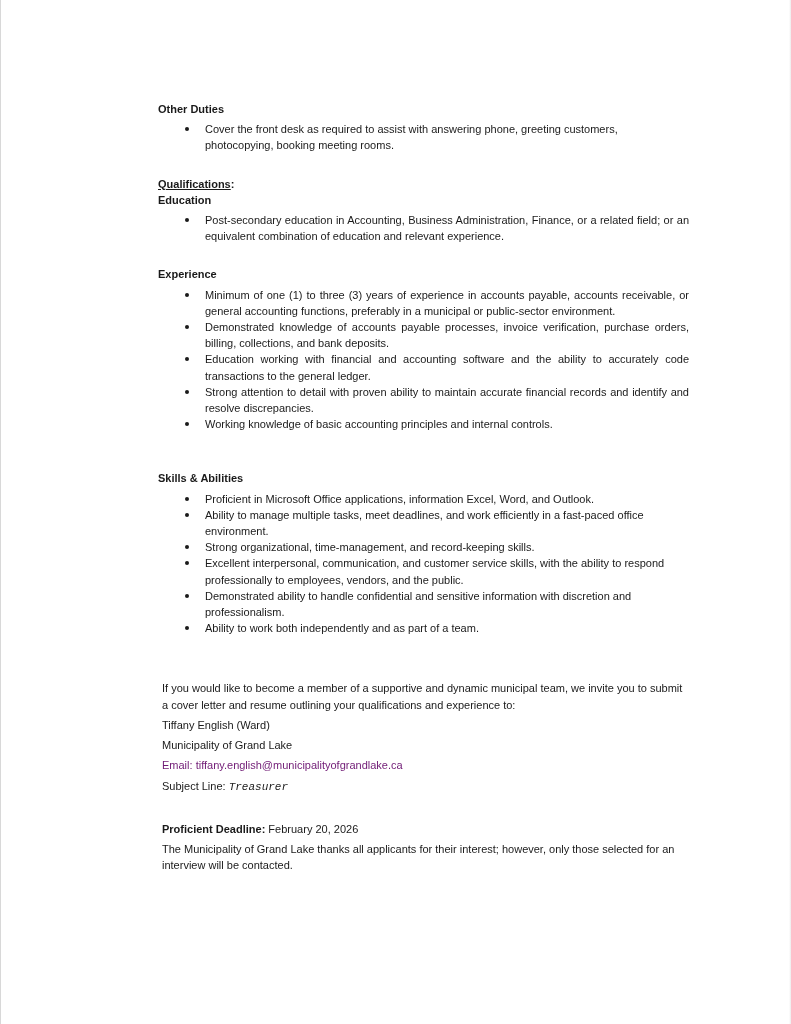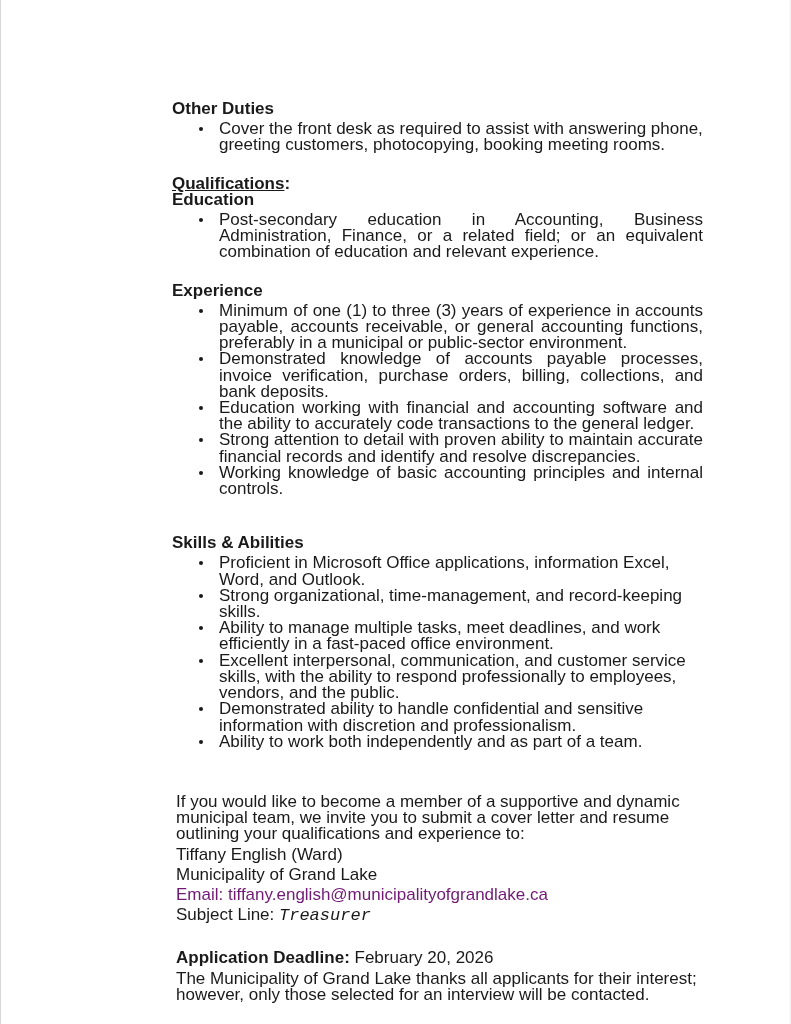--- a/index.html
+++ b/index.html
@@ -28,24 +28,24 @@
       background: #d8d8d8;
     }
     .edge-right {
       position: absolute;
       right: 0; top: 0;
       width: 2px; height: 1024px;
       background: linear-gradient(to right, #ffffff, #ececec);
     }
     .content {
       position: absolute;
-      left: 172px;
+      left: 158px;
       top: 101px;
       width: 535px;
-      font-size: 17px;
+      font-size: 11px;
       line-height: 16.2px;
     }
     .h {
       font-weight: bold;
       margin: 0;
     }
     .h.u span.ul {
       text-decoration: underline;
     }
     ul.bullets {
@@ -115,37 +115,37 @@
         <li>Working knowledge of basic accounting principles and internal controls.</li>
       </ul>
     </section>
 
     <div class="gap-l"></div>
 
     <section>
       <p class="h">Skills &amp; Abilities</p>
       <ul class="bullets">
         <li>Proficient in Microsoft Office applications, information Excel, Word, and Outlook.</li>
+        <li>Ability to manage multiple tasks, meet deadlines, and work efficiently in a fast-paced office environment.</li>
         <li>Strong organizational, time-management, and record-keeping skills.</li>
-        <li>Ability to manage multiple tasks, meet deadlines, and work efficiently in a fast-paced office environment.</li>
         <li>Excellent interpersonal, communication, and customer service skills, with the ability to respond professionally to employees, vendors, and the public.</li>
         <li>Demonstrated ability to handle confidential and sensitive information with discretion and professionalism.</li>
         <li>Ability to work both independently and as part of a team.</li>
       </ul>
     </section>
 
     <div class="gap-xl"></div>
 
     <section>
       <p class="para">If you would like to become a member of a supportive and dynamic municipal team, we invite you to submit a cover letter and resume outlining your qualifications and experience to:</p>
       <p class="para">Tiffany English (Ward)</p>
       <p class="para">Municipality of Grand Lake</p>
       <p class="para email"><span>Email: </span><span>tiffany.english@municipalityofgrandlake.ca</span></p>
       <p class="para"><span>Subject Line: </span><span class="italic">Treasurer</span></p>
 
       <div class="gap-m"></div>
 
-      <p class="para"><span class="h" style="display:inline">Application Deadline: </span><span>February 20, 2026</span></p>
+      <p class="para"><span class="h" style="display:inline">Proficient Deadline: </span><span>February 20, 2026</span></p>
       <p class="para">The Municipality of Grand Lake thanks all applicants for their interest; however, only those selected for an interview will be contacted.</p>
     </section>
 
   </div>
 </div>
 
 </body></html>

